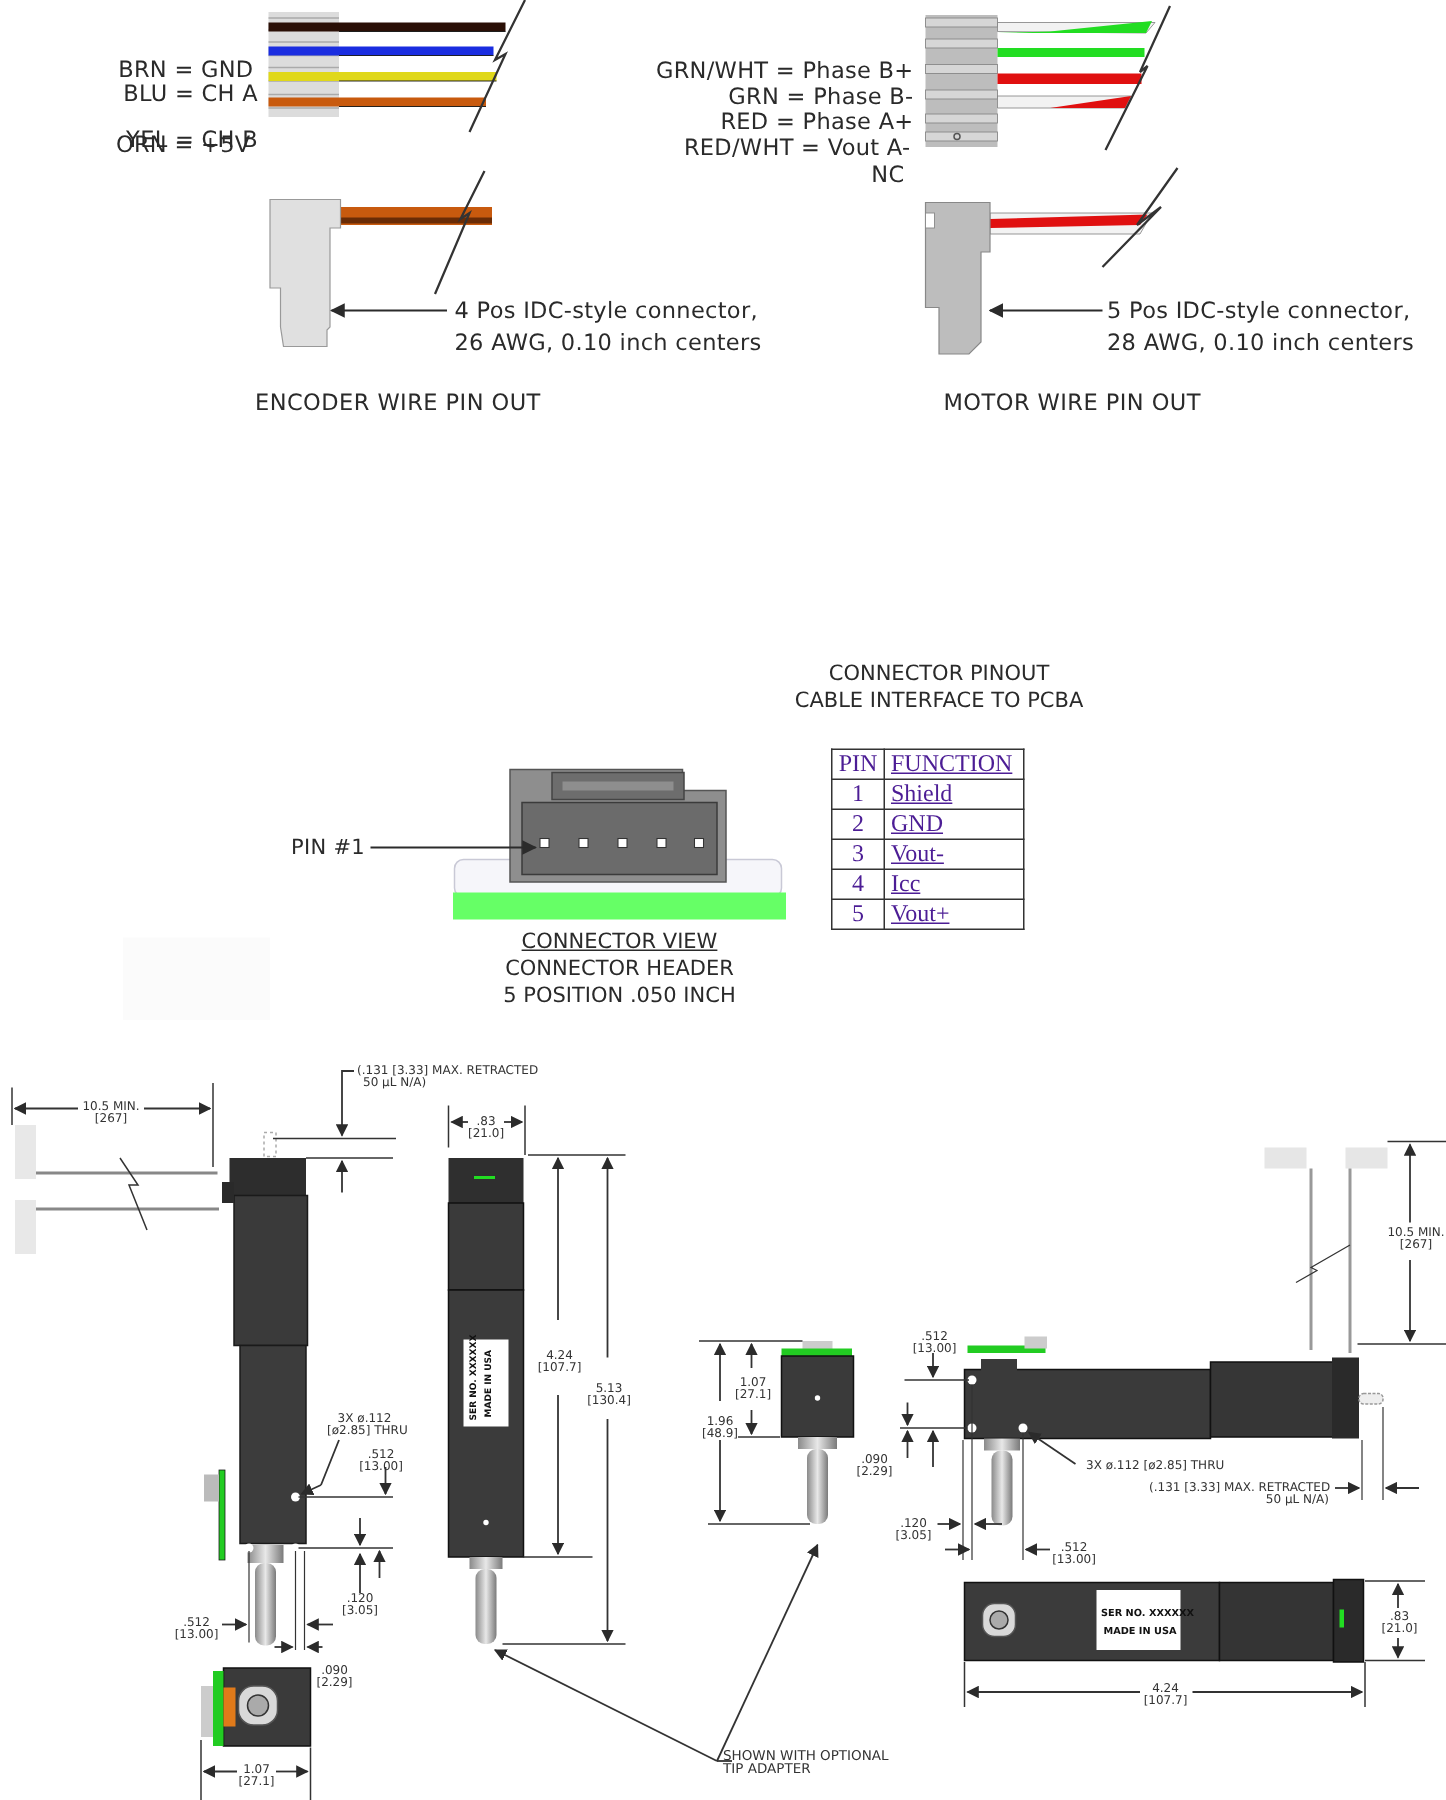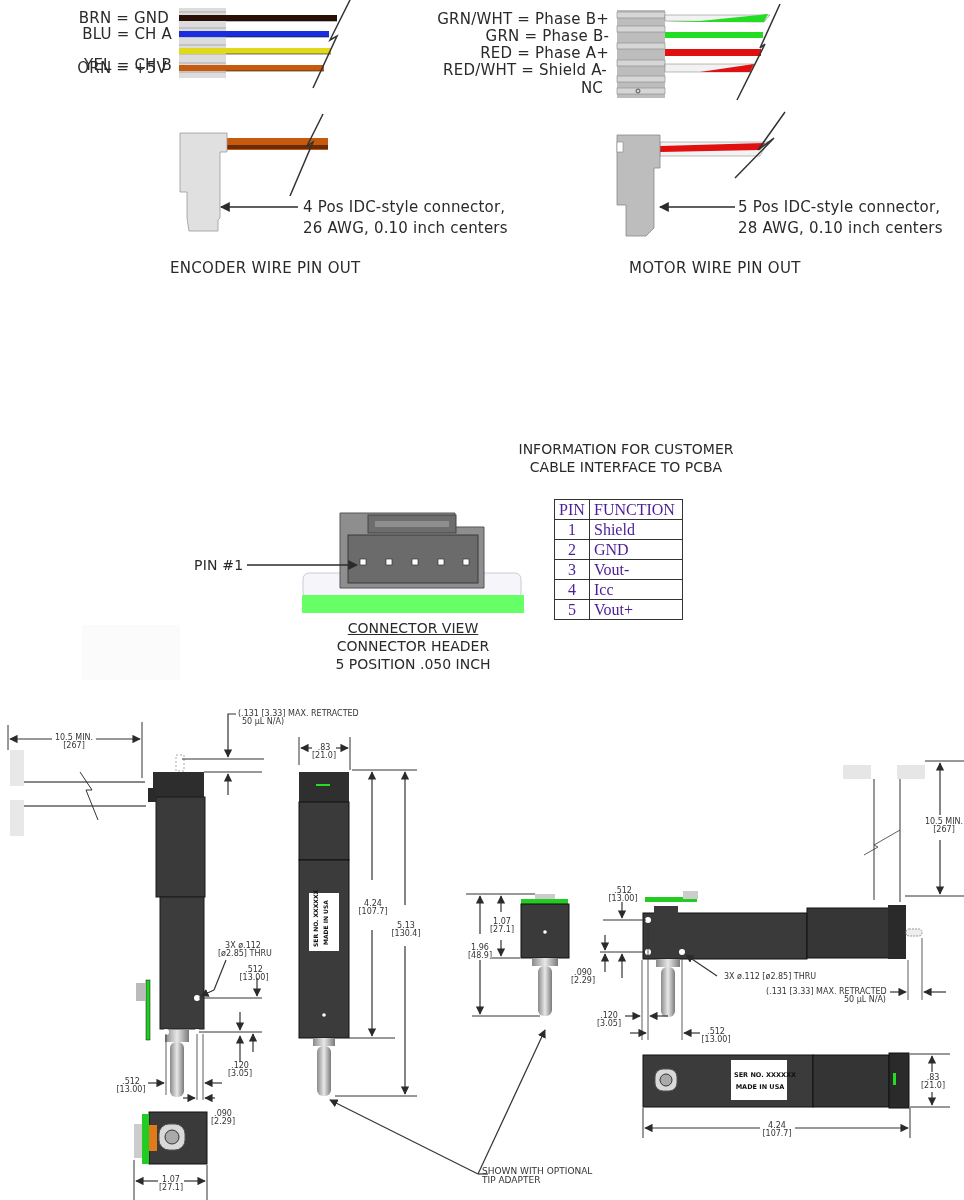--- a/index.html
+++ b/index.html
@@ -1,27 +1,27 @@
 <!DOCTYPE html>
 <html><head>
 <meta charset="utf-8">
 <style>
   html, body { margin:0; padding:0; background:#ffffff; }
   body { width:964px; height:1200px; position:relative; overflow:hidden;
          font-family:"DejaVu Sans", sans-serif; color:#2b2b2b; }
   .lbl { position:absolute; font-size:15px; letter-spacing:0.2px; white-space:nowrap; color:#2a2a2a; }
-  .lbl-r { text-align:center; }
+  .lbl-r { text-align:center;margin-top:28px; }
   .caption { position:absolute; font-size:15px; white-space:nowrap; color:#2a2a2a; letter-spacing:0.3px;margin-left:34px; }
   .center-stack { position:absolute; text-align:center; font-size:14px; line-height:18px; color:#2a2a2a; }
   .center-stack .u { text-decoration:underline; }
   table.pinout { position:absolute; left:554px; top:499px; border-collapse:collapse;
                  font-family:"Liberation Serif", "DejaVu Serif", serif; font-size:16px; color:#4c1d95; }
   table.pinout td, table.pinout th { border:1px solid #333; padding:0 4px; height:19px; font-weight:normal; }
   table.pinout td.pin, table.pinout th.pin { text-align:center; width:26px; }
-  table.pinout td.fn, table.pinout th.fn { text-align:left; width:84px; }
+  table.pinout td.fn, table.pinout th.fn { text-align:left; width:84px;text-decoration:underline; }
   .dim { position:absolute; font-size:8px; line-height:8px; text-align:center; white-space:nowrap; color:#333; }
   svg { position:absolute; left:0; top:0; }
 </style>
 </head>
 <body>
 
 <svg width="964" height="1200" viewBox="0 0 964 1200">
   <defs>
     <marker id="ah" viewBox="0 0 10 10" refX="9" refY="5" markerWidth="7" markerHeight="7" orient="auto-start-reverse">
       <path d="M0,0 L10,5 L0,10 z" fill="#2b2b2b"></path>
@@ -287,41 +287,41 @@
   <div class="lbl lbl-r" style="right:795px; top:9px;">BRN = GND</div>
   <div class="lbl lbl-r" style="right:792px; top:25px;">BLU = CH A</div>
   <div class="lbl lbl-r" style="right:792px; top:56px;">YEL = CH B</div>
   <div class="lbl lbl-r" style="right:797px; top:59px;">ORN = +5V</div>
 </div>
 
 <div>
   <div class="lbl lbl-r" style="right:355px; top:10px;">GRN/WHT = Phase B+</div>
   <div class="lbl lbl-r" style="right:355px; top:27px;">GRN = Phase B-</div>
   <div class="lbl lbl-r" style="right:355px; top:44px;">RED = Phase A+</div>
-  <div class="lbl lbl-r" style="right:357px; top:61px;">RED/WHT = Shield A-</div>
+  <div class="lbl lbl-r" style="right:357px; top:61px;">RED/WHT = Vout A-</div>
   <div class="lbl lbl-r" style="right:361px; top:79px;">NC</div>
 </div>
 
 <div class="lbl" style="left:303px; top:198px;">4 Pos IDC-style connector,</div>
 <div class="lbl" style="left:303px; top:219px;">26 AWG, 0.10 inch centers</div>
 <div class="caption" style="left:136px; top:259px;">ENCODER WIRE PIN OUT</div>
 
 <div class="lbl" style="left:738px; top:198px;">5 Pos IDC-style connector,</div>
 <div class="lbl" style="left:738px; top:219px;">28 AWG, 0.10 inch centers</div>
 <div class="caption" style="left:595px; top:259px;">MOTOR WIRE PIN OUT</div>
 
 <div class="lbl" style="left:194px; top:557px; font-size:14px;">PIN #1</div>
 <div class="center-stack" style="left:300px; top:619px; width:226px;">
   <div class="u">CONNECTOR VIEW</div>
   <div>CONNECTOR HEADER</div>
   <div>5 POSITION .050 INCH</div>
 </div>
 
 <div class="center-stack" style="left:496px; top:440px; width:260px; font-size:14px;">
-  <div>INFORMATION FOR CUSTOMER</div>
+  <div>CONNECTOR PINOUT</div>
   <div>CABLE INTERFACE TO PCBA</div>
 </div>
 
 <table class="pinout">
   <tbody>
       <tr>
     <th class="pin">PIN</th>
     <th class="fn">FUNCTION</th>
   </tr>
   <tr>

